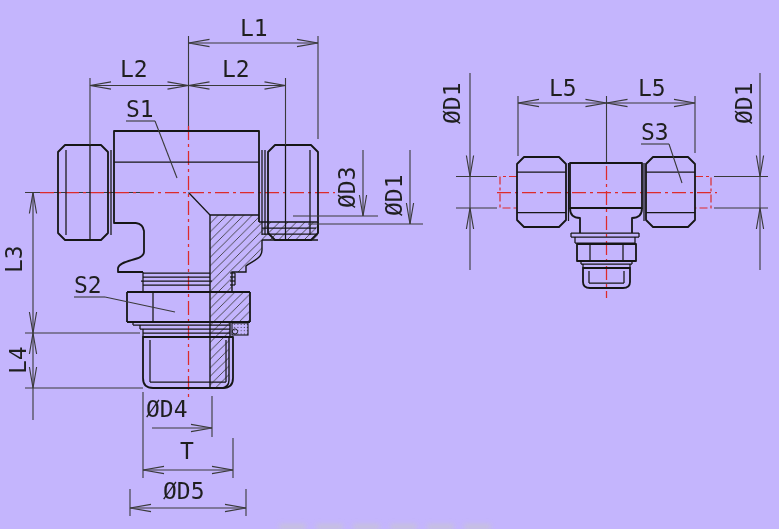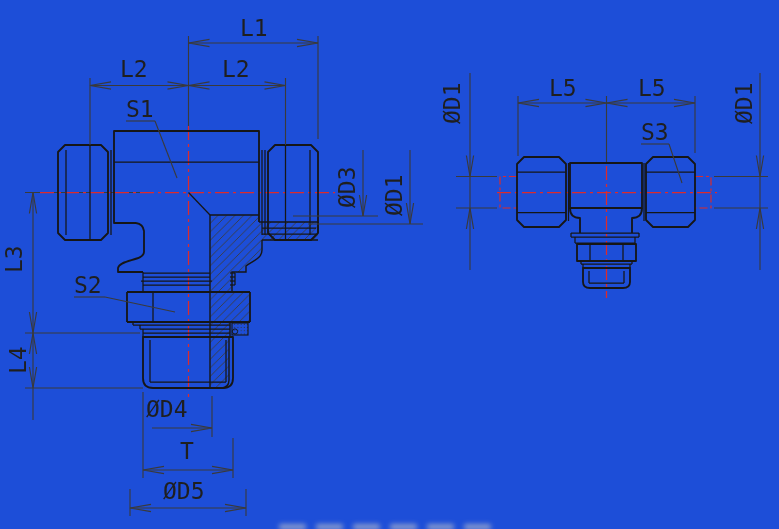--- a/index.html
+++ b/index.html
@@ -1,16 +1,16 @@
 <!DOCTYPE html>
 <html><head>
 <meta charset="utf-8">
 <style>
   html,body{margin:0;padding:0;background:#ffffff;}
-  #stage{position:relative;width:779px;height:529px;background:#1d4ed8;overflow:hidden;
+  #stage{position:relative;width:779px;height:529px;background:#c4b5fd;overflow:hidden;
          font-family:"DejaVu Sans Mono", monospace;}
   svg{display:block}
   .ol{stroke:var(--ink);stroke-width:1.8;fill:none;stroke-linejoin:round;}
   .md{stroke:var(--ink);stroke-width:1.25;fill:none;}
   .dim{stroke:var(--dim);stroke-width:1.1;fill:none;}
   .cl{stroke:var(--red);stroke-width:1.25;fill:none;stroke-dasharray:14 4 3 4;}
   .ph{stroke:var(--red);stroke-width:1.2;fill:none;stroke-dasharray:8 3 3 3;}
   .hx{fill:url(#hatch);stroke:none;}
   .sed{stroke:var(--ink);stroke-width:1.4;fill:none;}
   text.lbl{font:23px "DejaVu Sans Mono", monospace;fill:#1f1f1f;}

